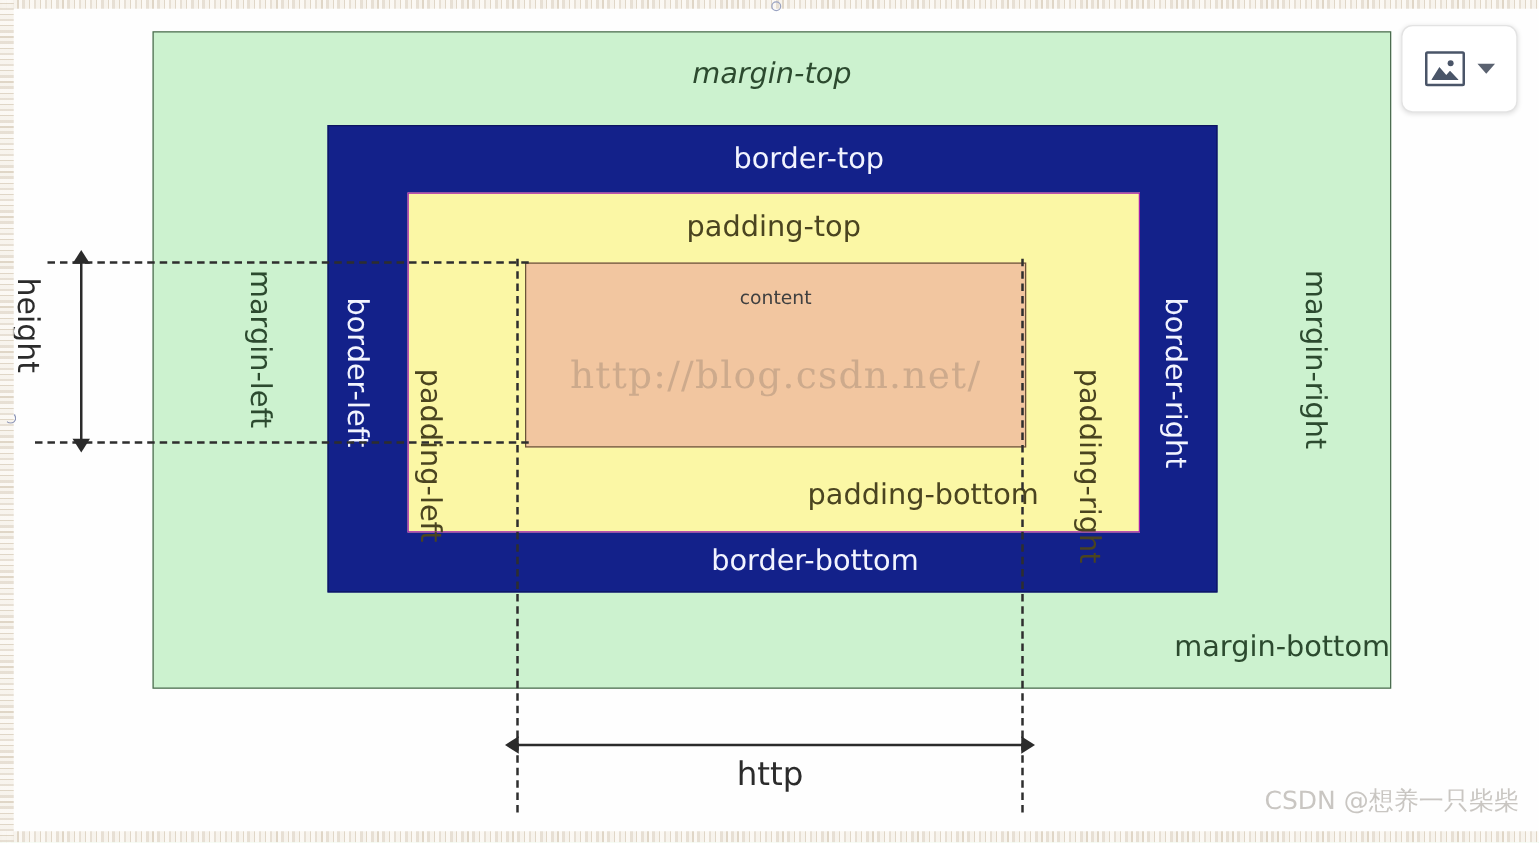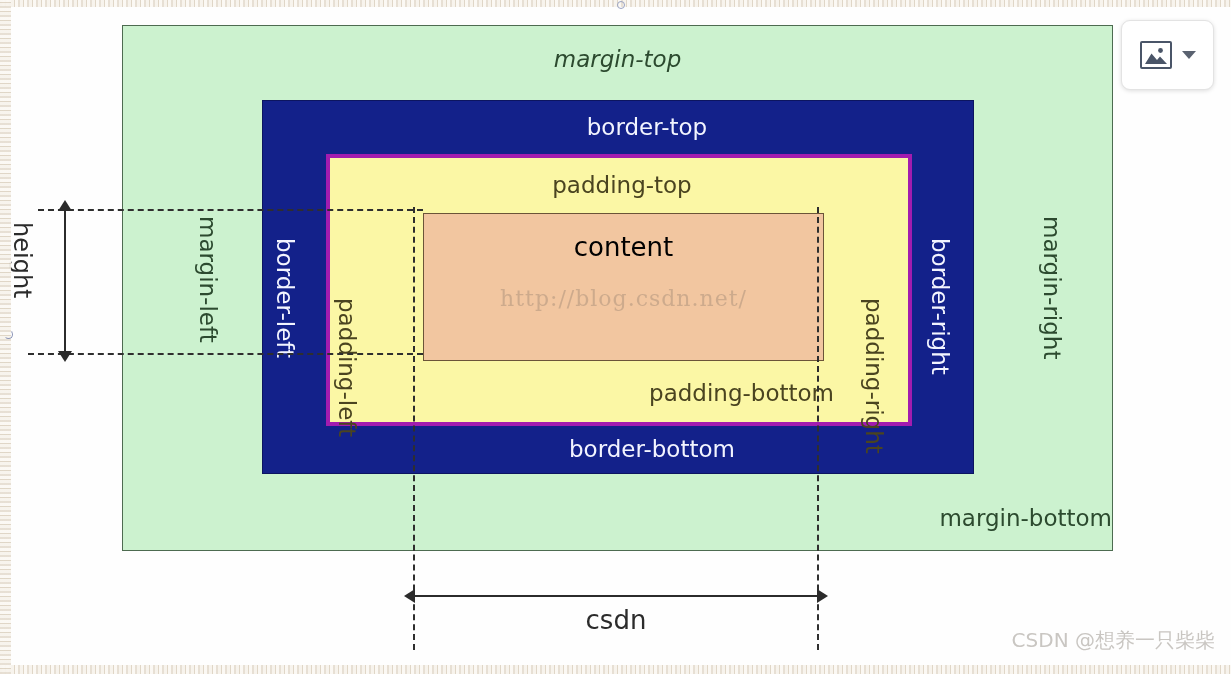--- a/index.html
+++ b/index.html
@@ -56,41 +56,41 @@
     left: 139px; top: 74px;
     width: 712px; height: 374px;
     background: #13218a;
     border: 1px solid #0c1560;
   }
   .padding-box {
     position: absolute;
     left: 63px; top: 53px;
     width: 586px; height: 272px;
     background: #fbf7a5;
-    border: 4px solid #a21caf;
+    border: 1px solid #a21caf;
   }
   .content-box {
     position: absolute;
     left: 93px; top: 55px;
     width: 401px; height: 148px;
     background: #f2c6a0;
     border: 1px solid #6b5438;
   }
 
   
   .lbl {
     position: absolute;
     font-family: "DejaVu Sans", "Liberation Sans", sans-serif;
     white-space: nowrap;
     line-height: 1;
   }
   .lbl-green { color: #2c4a2f; font-size: 23px; }
   .lbl-navy  { color: #f2f4ff; font-size: 23px; }
   .lbl-yellow{ color: #4a4420; font-size: 23px; }
-  .lbl-peach { color: #000000; font-size: 26px; }
+  .lbl-peach { color: #404040; font-size: 15px; }
 
   .vert {
     transform: rotate(90deg);
     transform-origin: left top;
   }
 
   
   .margin-top-lbl    { left: 0; top: 22px; width: 989px; text-align: center; font-style: italic; }
   .margin-bottom-lbl { left: 0; bottom: 20px; width: 989px; text-align: right; }
   .margin-left-lbl   { left: 96px; top: 190px; }
@@ -109,21 +109,21 @@
   .padding-right-lbl  { left: 555px; top: 140px; }
 
   
   .content-lbl { left: 0; top: 20px; width: 399px; text-align: center; }
 
   .content-watermark {
     position: absolute;
     left: 0; top: 72px; width: 399px;
     text-align: center;
     font-family: "DejaVu Serif", "Liberation Serif", serif;
-    font-size: 22px;
+    font-size: 30px;
     color: rgba(120,105,95,0.30);
     letter-spacing: 1px;
     white-space: nowrap;
   }
 
   
   .dash-h {
     position: absolute;
     height: 0;
     border-top: 2px dashed #2e2e2e;
@@ -272,21 +272,21 @@
   <div class="dash-h" style="left:38px; top:209px; width:385px;"></div>
   <div class="dash-h" style="left:28px; top:353px; width:395px;"></div>
 
   <div class="dash-v" style="left:413px; top:207px; height:443px;"></div>
   <div class="dash-v" style="left:817px; top:207px; height:443px;"></div>
 
   <div class="dim-arrow-v"></div>
   <div class="height-lbl">height</div>
 
   <div class="dim-arrow-h"></div>
-  <div class="width-lbl">csdn</div>
+  <div class="width-lbl">http</div>
 
   <div class="img-toolbar">
     <span class="img-icon-wrap">
       <svg width="22" height="18" viewBox="0 0 22 18" aria-hidden="true">
         <circle cx="15.5" cy="4.5" r="2.4" fill="#4a5568"></circle>
         <path d="M0 18 L6.5 7.5 L12 14 L15 10.5 L22 18 Z" fill="#4a5568"></path>
       </svg>
     </span>
     <span class="chev"></span>
   </div>

